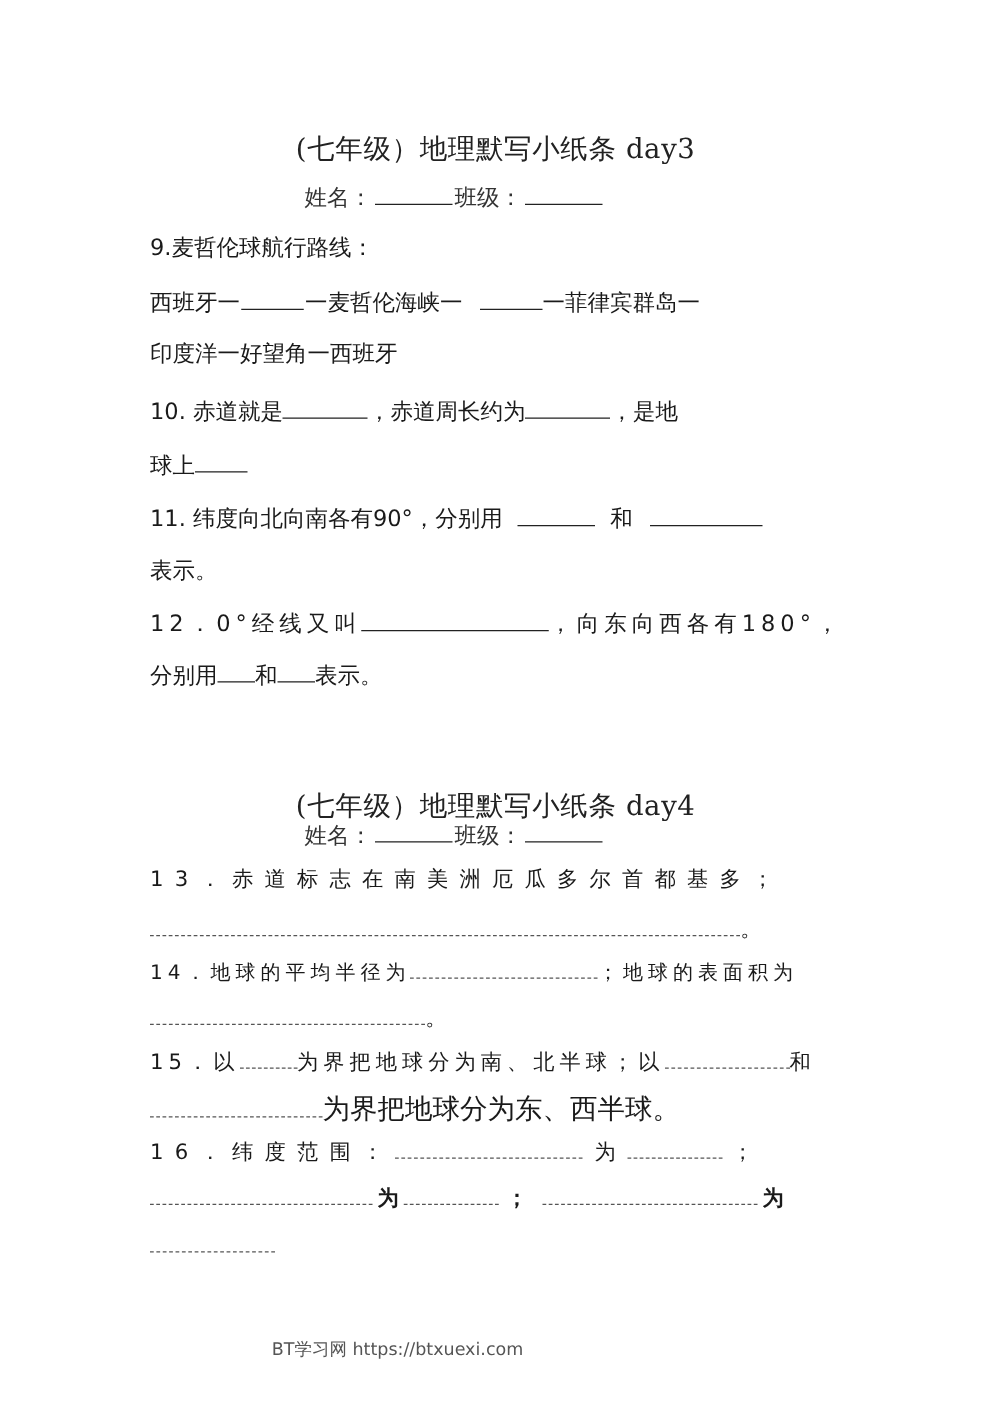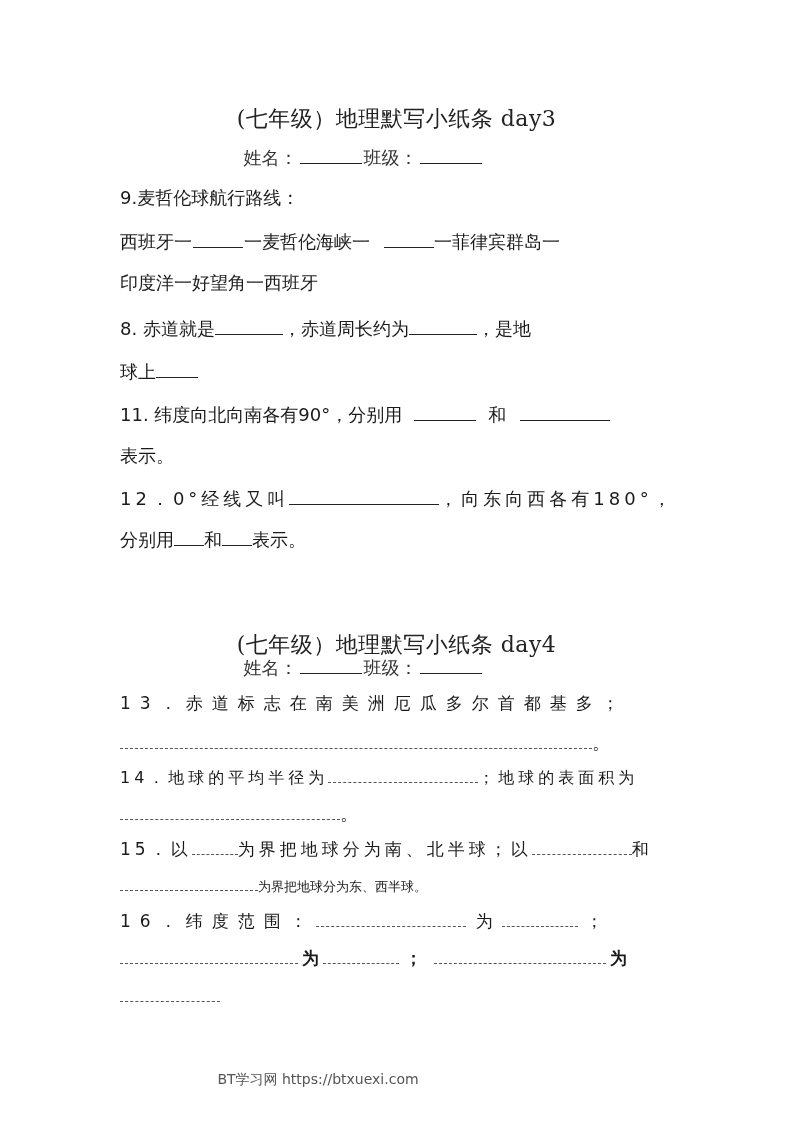--- a/index.html
+++ b/index.html
@@ -29,21 +29,21 @@
     <span>姓名：</span><span class="blank-inline" style="width:62px;"></span><span>班级：</span><span class="blank-inline" style="width:62px;"></span>
   </div>
 
   <div class="line" style="top:186px;">9.麦哲伦球航行路线：</div>
   <div class="line" style="top:271px;">印度洋一好望角一西班牙</div>
   <div class="line" style="top:229px;">
     <span>西班牙一</span><span class="u" style="width:50px;margin:0 1px;"></span><span>一麦哲伦海峡一</span><span style="display:inline-block;width:14px;"></span><span class="u" style="width:50px;"></span><span>一菲律宾群岛一</span>
   </div>
 
   <div class="line" style="top:316px;">
-    <span>8. 赤道就是</span><span class="u" style="width:68px;"></span><span>，赤道周长约为</span><span class="u" style="width:68px;"></span><span>，是地</span>
+    <span>10. 赤道就是</span><span class="u" style="width:68px;"></span><span>，赤道周长约为</span><span class="u" style="width:68px;"></span><span>，是地</span>
   </div>
   <div class="line" style="top:359px;">
     <span>球上</span><span class="u" style="width:42px;"></span>
   </div>
 
   <div class="line" style="top:402px;">
     <span>11.  纬度向北向南各有90°，分别用</span><span style="display:inline-block;width:12px;"></span><span class="u" style="width:62px;"></span><span style="display:inline-block;width:12px;"></span><span>和</span><span style="display:inline-block;width:14px;"></span><span class="u" style="width:90px;"></span>
   </div>
   <div class="line" style="top:444px;">表示。</div>
 
@@ -67,21 +67,21 @@
   <div class="line sp2" style="top:764px;font-size:16px;">
     <span>14．地球的平均半径为</span><span class="du" style="width:150px;"></span><span>；地球的表面积为</span>
   </div>
   <div class="line" style="top:801px;">
     <span class="du" style="width:220px;"></span><span>。</span>
   </div>
 
   <div class="line sp2" style="top:836px;font-size:17px;">
     <span>15．以</span><span class="du" style="width:46px;"></span><span>为界把地球分为南、北半球；以</span><span class="du" style="width:100px;"></span><span>和</span>
   </div>
-  <div class="line" style="top:872px;font-size:13px;">
+  <div class="line" style="top:872px;font-size:22px;">
     <span class="du" style="width:138px;"></span><span>为界把地球分为东、西半球。</span>
   </div>
 
   <div class="line sp" style="top:908px;font-size:17px;">
     <span>16．纬度范围：</span><span class="du" style="width:150px;margin-right:10px;"></span><span>为</span><span class="du" style="width:76px;margin-right:8px;"></span><span>；</span>
   </div>
   <div class="line" style="top:945px;font-size:17px;font-weight:bold;">
     <span class="du" style="width:178px;margin-right:4px;"></span><span>为</span><span class="du" style="width:76px;margin:0 6px 0 4px;"></span><span>；</span><span class="du" style="width:172px;margin:0 4px 0 12px;"></span><span>为</span>
   </div>
   <div class="line" style="top:983px;">

